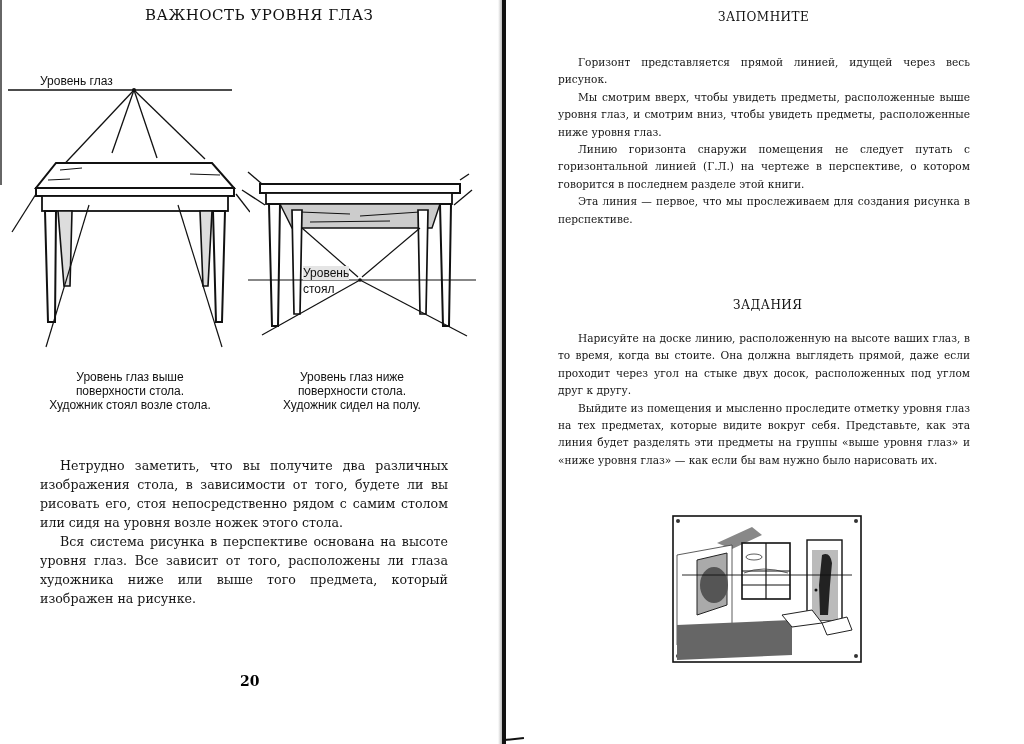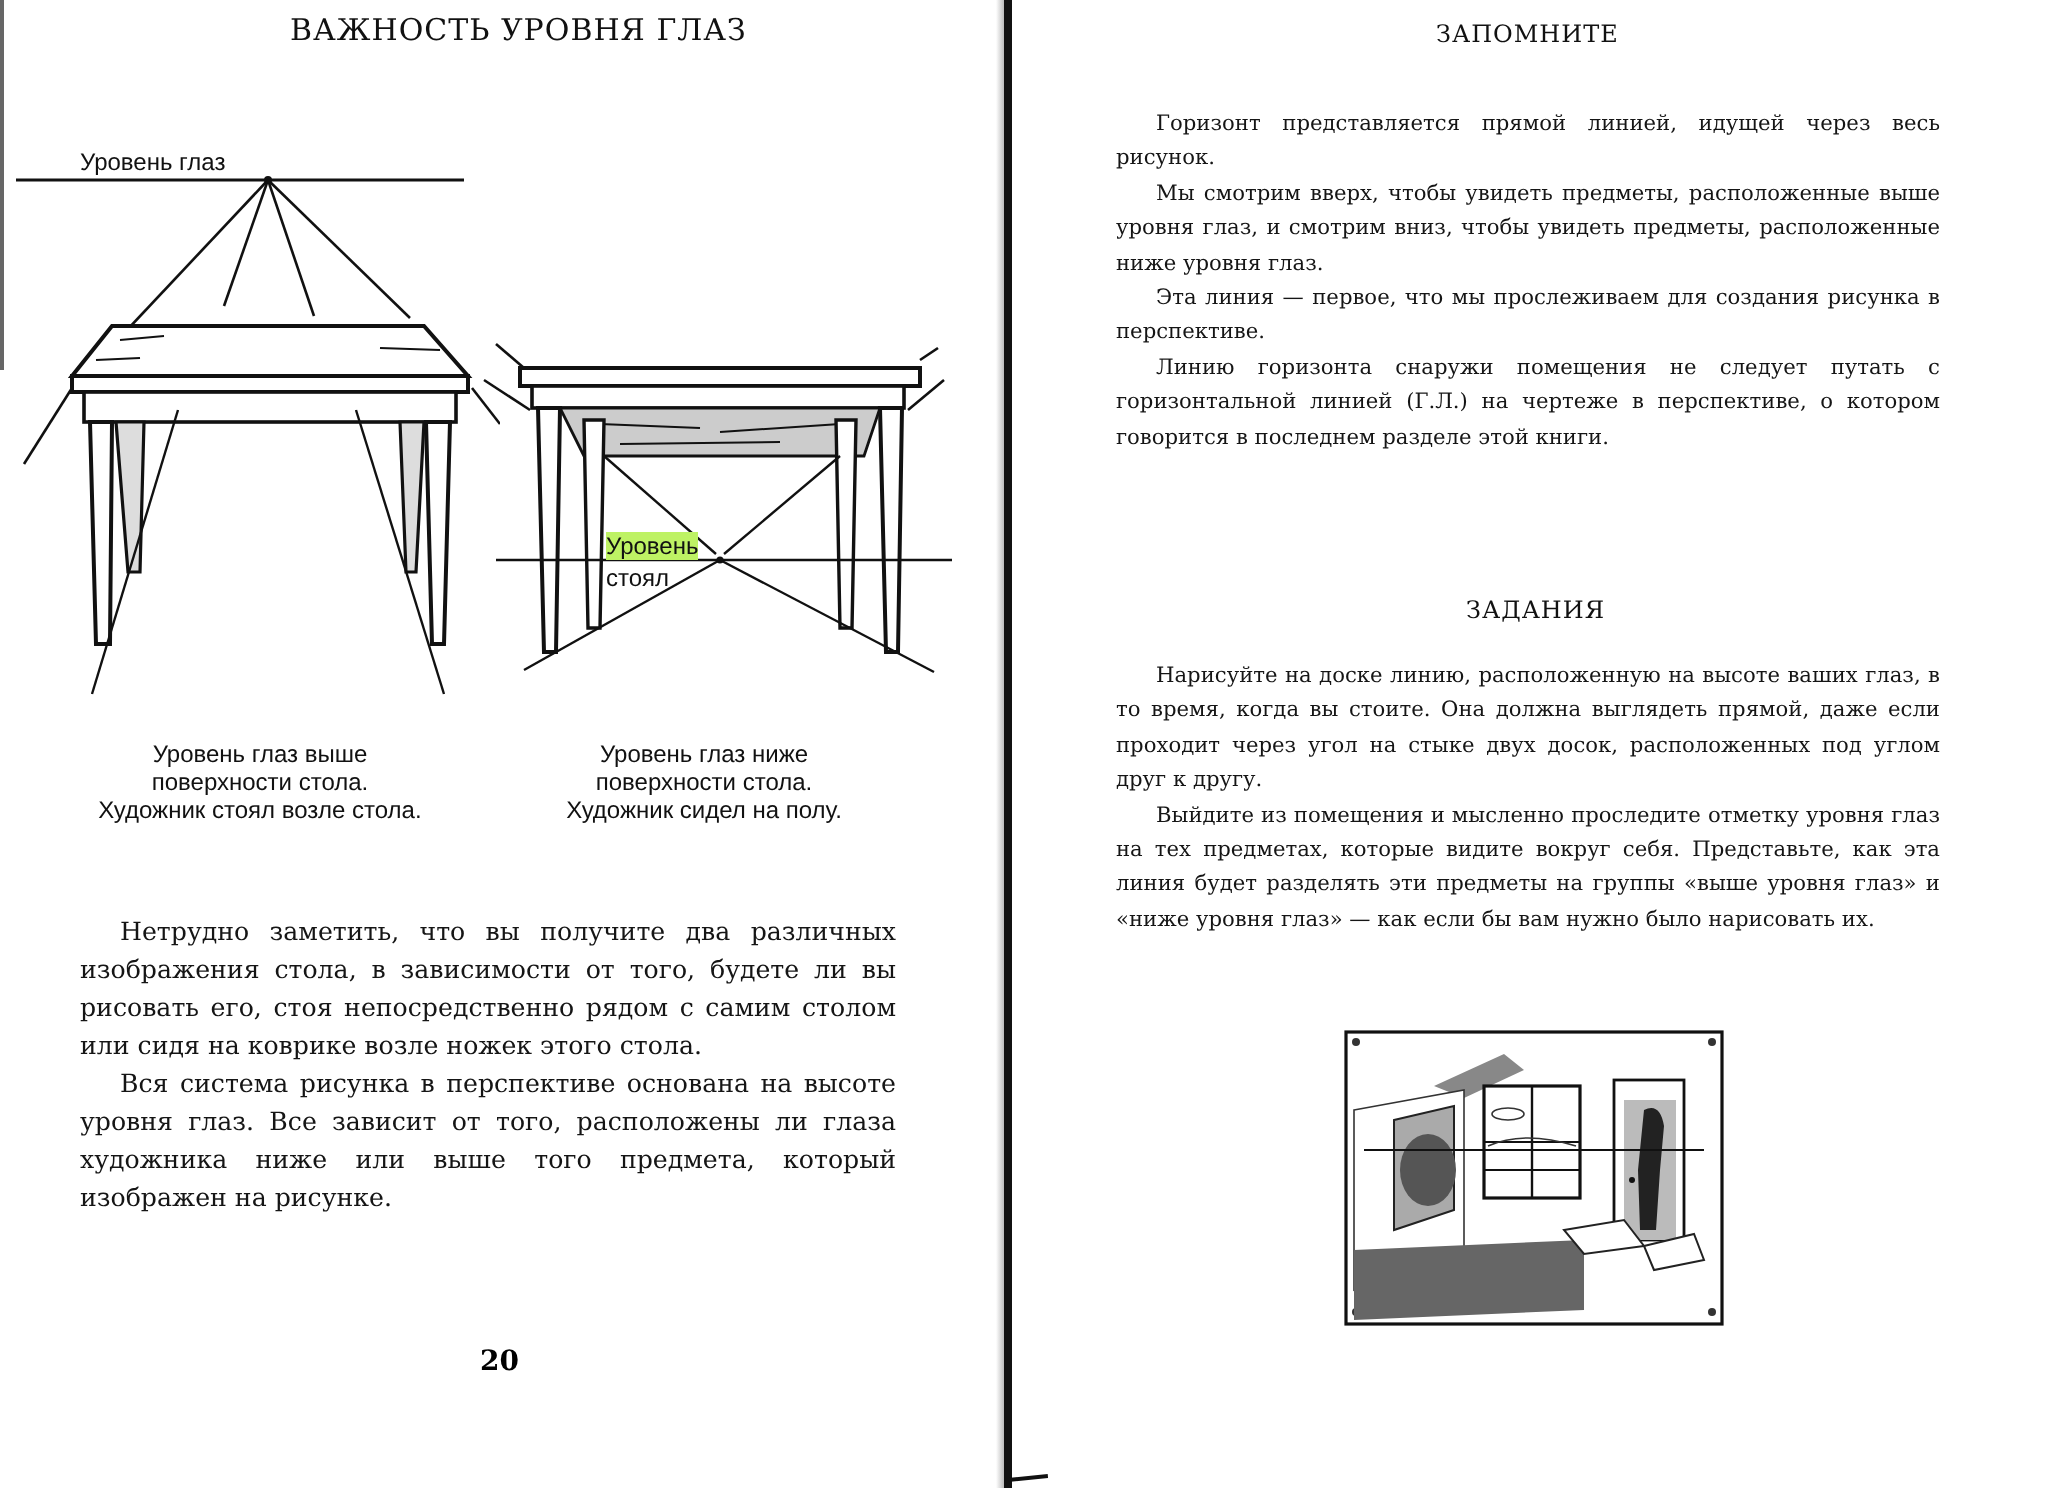--- a/index.html
+++ b/index.html
@@ -96,41 +96,41 @@
     <polygon points="178,50 188,50 186,154 180,154" fill="#fff" stroke="#111" stroke-width="1.7"></polygon>
 
     <line x1="8" y1="120" x2="236" y2="120" stroke="#111" stroke-width="1.2"></line>
     <circle cx="120" cy="120" r="1.8" fill="#111"></circle>
 
     <line x1="62" y1="68" x2="118" y2="117" stroke="#111" stroke-width="1.2"></line>
     <line x1="180" y1="68" x2="122" y2="117" stroke="#111" stroke-width="1.2"></line>
     <line x1="120" y1="120" x2="22" y2="175" stroke="#111" stroke-width="1.2"></line>
     <line x1="120" y1="120" x2="227" y2="176" stroke="#111" stroke-width="1.2"></line>
   </svg>
-  <div class="figlabel" style="left:303px;top:266px;background:#bef264;">Уровень</div>
+  <div class="figlabel" style="left:303px;top:266px;background:#e5e5e5;">Уровень</div>
   <div class="figlabel" style="left:303px;top:282px;">стоял</div>
   <div class="caption" style="left:252px;top:370px;width:200px;">
     <div>Уровень глаз ниже</div>
     <div>поверхности стола.</div>
     <div>Художник сидел на полу.</div>
   </div>
 
   <div class="para-block left-body">
-    <p>Нетрудно заметить, что вы получите два различных изображения стола, в зависимости от того, будете ли вы рисовать его, стоя непосредственно рядом с самим столом или сидя на коврике возле ножек этого стола.</p>
+    <p>Нетрудно заметить, что вы получите два различных изображения стола, в зависимости от того, будете ли вы рисовать его, стоя непосредственно рядом с самим столом или сидя на уровня возле ножек этого стола.</p>
     <p>Вся система рисунка в перспективе основана на высоте уровня глаз. Все зависит от того, расположены ли глаза художника ниже или выше того предмета, который изображен на рисунке.</p>
   </div>
 
   <div class="page-number">20</div>
 
   <div class="title right-title">ЗАПОМНИТЕ</div>
   <div class="para-block right-body">
     <p>Горизонт представляется прямой линией, идущей через весь рисунок.</p>
     <p>Мы смотрим вверх, чтобы увидеть предметы, расположенные выше уровня глаз, и смотрим вниз, чтобы увидеть предметы, расположенные ниже уровня глаз.</p>
+    <p>Линию горизонта снаружи помещения не следует путать с горизонтальной линией (Г.Л.) на чертеже в перспективе, о котором говорится в последнем разделе этой книги.</p>
     <p>Эта линия — первое, что мы прослеживаем для создания рисунка в перспективе.</p>
-    <p>Линию горизонта снаружи помещения не следует путать с горизонтальной линией (Г.Л.) на чертеже в перспективе, о котором говорится в последнем разделе этой книги.</p>
   </div>
 
   <div class="title tasks-title">ЗАДАНИЯ</div>
   <div class="para-block tasks-body">
     <p>Нарисуйте на доске линию, расположенную на высоте ваших глаз, в то время, когда вы стоите. Она должна выглядеть прямой, даже если проходит через угол на стыке двух досок, расположенных под углом друг к другу.</p>
     <p>Выйдите из помещения и мысленно проследите отметку уровня глаз на тех предметах, которые видите вокруг себя. Представьте, как эта линия будет разделять эти предметы на группы «выше уровня глаз» и «ниже уровня глаз» — как если бы вам нужно было нарисовать их.</p>
   </div>
 
   <svg class="fig" width="190" height="148" viewBox="0 0 190 148" style="left:672px;top:515px;">
     <rect x="1" y="1" width="188" height="146" fill="#fff" stroke="#111" stroke-width="1.6"></rect>

